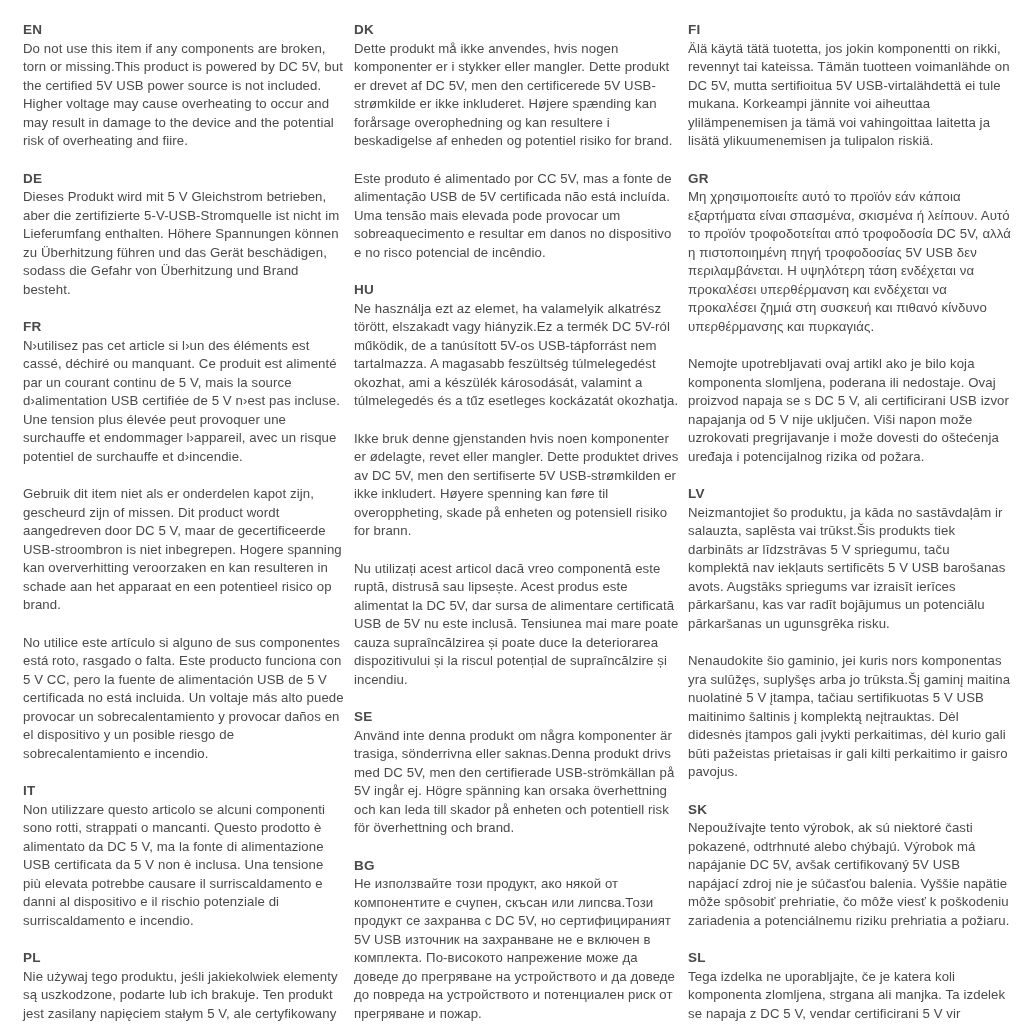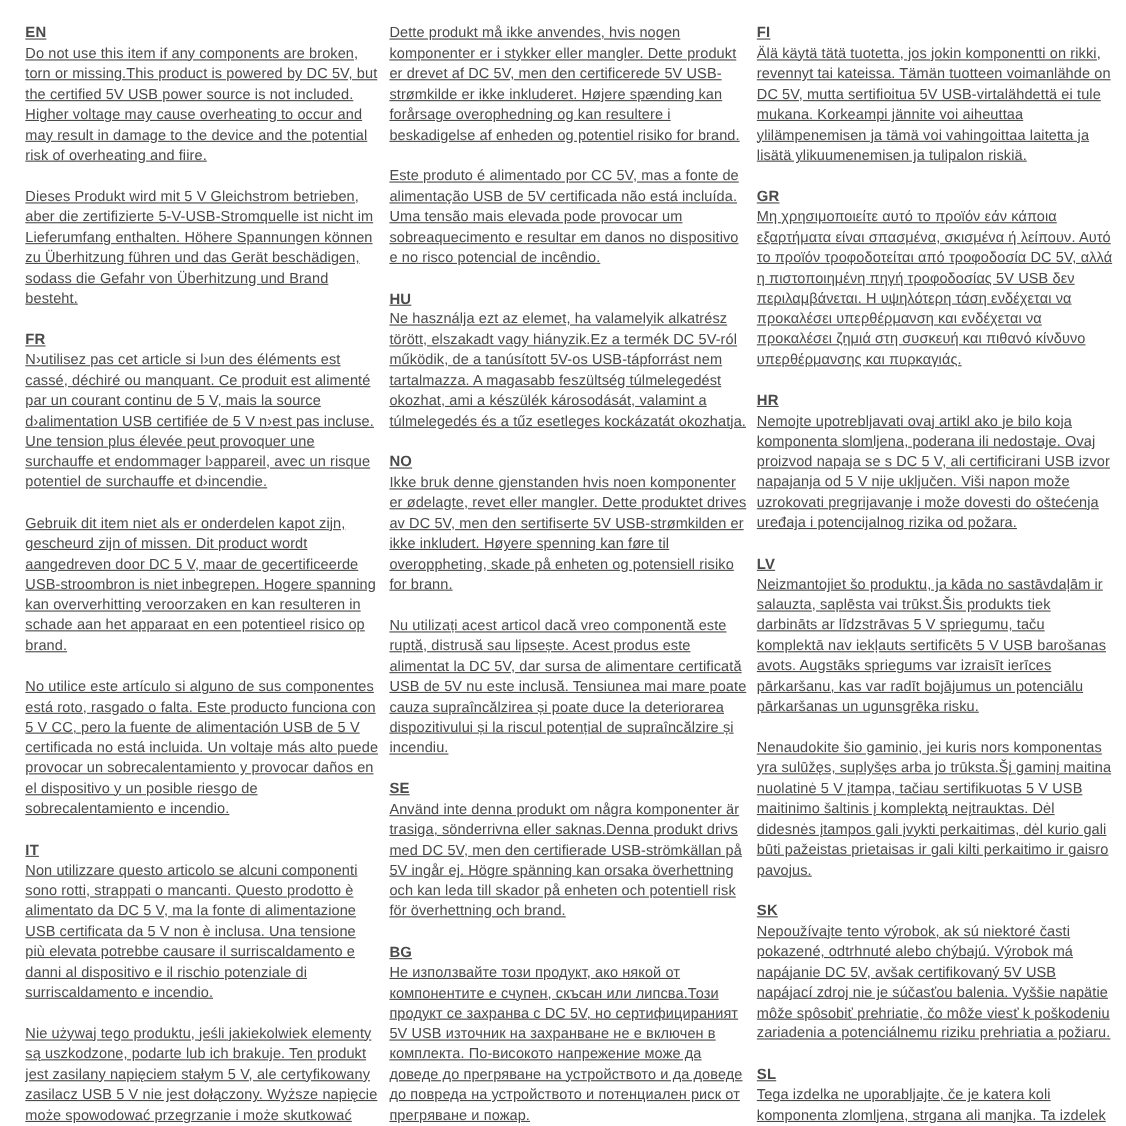--- a/index.html
+++ b/index.html
@@ -23,21 +23,20 @@
     gap: 9px;
   }
   .col {
     box-sizing: border-box;
   }
   .col-1 { width: 322px; }
   .col-2 { width: 325px; }
   .col-3 { width: 326px; }
   .section {
     margin: 0 0 19px 0;
-    text-decoration: underline;
   }
   .lang-code {
     font-weight: bold;
     font-size: 13.5px;
     line-height: 18.5px;
     letter-spacing: 0.2px;
   }
   .lang-text {
     margin: 0;
     font-size: 13.2px;
@@ -48,53 +47,55 @@
 </head>
 <body>
 
 <div class="page">
   <div class="col col-1">
       <div class="section">
         <div class="lang-code">EN</div>
         <p class="lang-text">Do not use this item if any components are broken, torn or missing.This product is powered by DC 5V, but the certified 5V USB power source is not included. Higher voltage may cause overheating to occur and may result in damage to the device and the potential risk of overheating and fiire.</p>
       </div>
       <div class="section">
+        <div class="lang-code">DE</div>
         <p class="lang-text">Dieses Produkt wird mit 5 V Gleichstrom betrieben, aber die zertifizierte 5-V-USB-Stromquelle ist nicht im Lieferumfang enthalten. Höhere Spannungen können zu Überhitzung führen und das Gerät beschädigen, sodass die Gefahr von Überhitzung und Brand besteht.</p>
       </div>
       <div class="section">
         <div class="lang-code">FR</div>
         <p class="lang-text">N›utilisez pas cet article si l›un des éléments est cassé, déchiré ou manquant. Ce produit est alimenté par un courant continu de 5 V, mais la source d›alimentation USB certifiée de 5 V n›est pas incluse. Une tension plus élevée peut provoquer une surchauffe et endommager l›appareil, avec un risque potentiel de surchauffe et d›incendie.</p>
       </div>
       <div class="section">
         <p class="lang-text">Gebruik dit item niet als er onderdelen kapot zijn, gescheurd zijn of missen. Dit product wordt aangedreven door DC 5 V, maar de gecertificeerde USB-stroombron is niet inbegrepen. Hogere spanning kan oververhitting veroorzaken en kan resulteren in schade aan het apparaat en een potentieel risico op brand.</p>
       </div>
       <div class="section">
         <p class="lang-text">No utilice este artículo si alguno de sus componentes está roto, rasgado o falta. Este producto funciona con 5 V CC, pero la fuente de alimentación USB de 5 V certificada no está incluida. Un voltaje más alto puede provocar un sobrecalentamiento y provocar daños en el dispositivo y un posible riesgo de sobrecalentamiento e incendio.</p>
       </div>
       <div class="section">
         <div class="lang-code">IT</div>
         <p class="lang-text">Non utilizzare questo articolo se alcuni componenti sono rotti, strappati o mancanti. Questo prodotto è alimentato da DC 5 V, ma la fonte di alimentazione USB certificata da 5 V non è inclusa. Una tensione più elevata potrebbe causare il surriscaldamento e danni al dispositivo e il rischio potenziale di surriscaldamento e incendio.</p>
       </div>
       <div class="section">
+        <div class="lang-code">PL</div>
         <p class="lang-text">Nie używaj tego produktu, jeśli jakiekolwiek elementy są uszkodzone, podarte lub ich brakuje. Ten produkt jest zasilany napięciem stałym 5 V, ale certyfikowany zasilacz USB 5 V nie jest dołączony. Wyższe napięcie może spowodować przegrzanie i może skutkować uszkodzeniem urządzenia oraz ryzykiem przegrzania i powstania pożaru.</p>
       </div>
     </div>
   <div class="col col-2">
       <div class="section">
+        <div class="lang-code">DK</div>
         <p class="lang-text">Dette produkt må ikke anvendes, hvis nogen komponenter er i stykker eller mangler. Dette produkt er drevet af DC 5V, men den certificerede 5V USB-strømkilde er ikke inkluderet. Højere spænding kan forårsage overophedning og kan resultere i beskadigelse af enheden og potentiel risiko for brand.</p>
       </div>
       <div class="section">
         <p class="lang-text">Este produto é alimentado por CC 5V, mas a fonte de alimentação USB de 5V certificada não está incluída. Uma tensão mais elevada pode provocar um sobreaquecimento e resultar em danos no dispositivo e no risco potencial de incêndio.</p>
       </div>
       <div class="section">
         <div class="lang-code">HU</div>
         <p class="lang-text">Ne használja ezt az elemet, ha valamelyik alkatrész törött, elszakadt vagy hiányzik.Ez a termék DC 5V-ról működik, de a tanúsított 5V-os USB-tápforrást nem tartalmazza. A magasabb feszültség túlmelegedést okozhat, ami a készülék károsodását, valamint a túlmelegedés és a tűz esetleges kockázatát okozhatja.</p>
       </div>
       <div class="section">
-        <div class="lang-code">NO</div>
         <p class="lang-text">Ikke bruk denne gjenstanden hvis noen komponenter er ødelagte, revet eller mangler. Dette produktet drives av DC 5V, men den sertifiserte 5V USB-strømkilden er ikke inkludert. Høyere spenning kan føre til overoppheting, skade på enheten og potensiell risiko for brann.</p>
       </div>
       <div class="section">
         <p class="lang-text">Nu utilizați acest articol dacă vreo componentă este ruptă, distrusă sau lipsește. Acest produs este alimentat la DC 5V, dar sursa de alimentare certificată USB de 5V nu este inclusă. Tensiunea mai mare poate cauza supraîncălzirea și poate duce la deteriorarea dispozitivului și la riscul potențial de supraîncălzire și incendiu.</p>
       </div>
       <div class="section">
         <div class="lang-code">SE</div>
         <p class="lang-text">Använd inte denna produkt om några komponenter är trasiga, sönderrivna eller saknas.Denna produkt drivs med DC 5V, men den certifierade USB-strömkällan på 5V ingår ej. Högre spänning kan orsaka överhettning och kan leda till skador på enheten och potentiell risk för överhettning och brand.</p>
       </div>
       <div class="section">
@@ -105,21 +106,20 @@
   <div class="col col-3">
       <div class="section">
         <div class="lang-code">FI</div>
         <p class="lang-text">Älä käytä tätä tuotetta, jos jokin komponentti on rikki, revennyt tai kateissa. Tämän tuotteen voimanlähde on DC 5V, mutta sertifioitua 5V USB-virtalähdettä ei tule mukana. Korkeampi jännite voi aiheuttaa ylilämpenemisen ja tämä voi vahingoittaa laitetta ja lisätä ylikuumenemisen ja tulipalon riskiä.</p>
       </div>
       <div class="section">
         <div class="lang-code">GR</div>
         <p class="lang-text">Μη χρησιμοποιείτε αυτό το προϊόν εάν κάποια εξαρτήματα είναι σπασμένα, σκισμένα ή λείπουν. Αυτό το προϊόν τροφοδοτείται από τροφοδοσία DC 5V, αλλά η πιστοποιημένη πηγή τροφοδοσίας 5V USB δεν περιλαμβάνεται. Η υψηλότερη τάση ενδέχεται να προκαλέσει υπερθέρμανση και ενδέχεται να προκαλέσει ζημιά στη συσκευή και πιθανό κίνδυνο υπερθέρμανσης και πυρκαγιάς.</p>
       </div>
       <div class="section">
-        <div class="lang-code">HR</div>
         <p class="lang-text">Nemojte upotrebljavati ovaj artikl ako je bilo koja komponenta slomljena, poderana ili nedostaje. Ovaj proizvod napaja se s DC 5 V, ali certificirani USB izvor napajanja od 5 V nije uključen. Viši napon može uzrokovati pregrijavanje i može dovesti do oštećenja uređaja i potencijalnog rizika od požara.</p>
       </div>
       <div class="section">
         <div class="lang-code">LV</div>
         <p class="lang-text">Neizmantojiet šo produktu, ja kāda no sastāvdaļām ir salauzta, saplēsta vai trūkst.Šis produkts tiek darbināts ar līdzstrāvas 5 V spriegumu, taču komplektā nav iekļauts sertificēts 5 V USB barošanas avots. Augstāks spriegums var izraisīt ierīces pārkaršanu, kas var radīt bojājumus un potenciālu pārkaršanas un ugunsgrēka risku.</p>
       </div>
       <div class="section">
         <p class="lang-text">Nenaudokite šio gaminio, jei kuris nors komponentas yra sulūžęs, suplyšęs arba jo trūksta.Šį gaminį maitina nuolatinė 5 V įtampa, tačiau sertifikuotas 5 V USB maitinimo šaltinis į komplektą neįtrauktas. Dėl didesnės įtampos gali įvykti perkaitimas, dėl kurio gali būti pažeistas prietaisas ir gali kilti perkaitimo ir gaisro pavojus.</p>
       </div>
       <div class="section">

